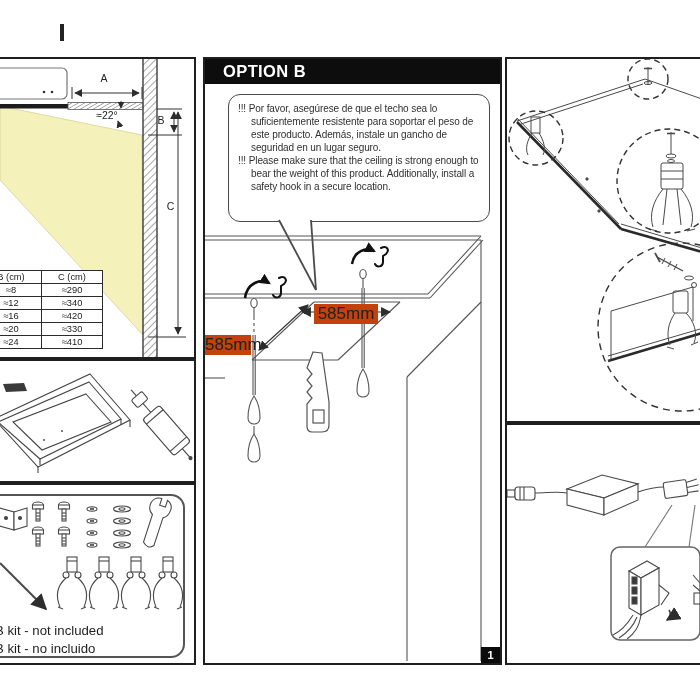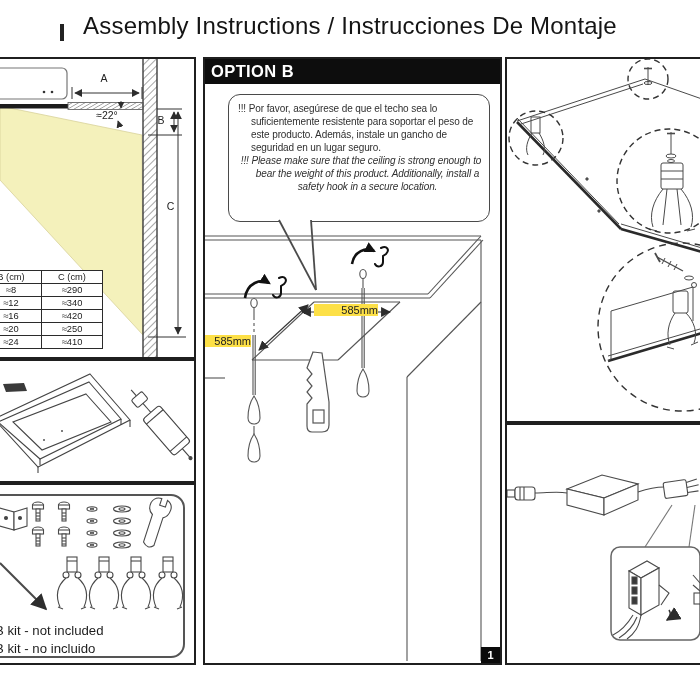--- a/index.html
+++ b/index.html
@@ -16,40 +16,39 @@
   .box-r1{left:505px;top:57px;width:195px;height:366px;border-right:none;}
   .box-r2{left:505px;top:423px;width:195px;height:242px;border-right:none;}
   svg{position:absolute;left:0;top:0;pointer-events:none;}
   .lbl{position:absolute;font-size:10.5px;color:#222;text-align:center;}
   .dim-table{position:absolute;left:-20px;top:211px;width:120px;border-collapse:collapse;
              table-layout:fixed;font-size:9.3px;color:#222;background:#fff;}
   .dim-table td,.dim-table th{border:1.5px solid #2b2b2b;height:12px;text-align:center;
              font-weight:normal;padding:0;}
   .optionb-bar{position:absolute;left:0;top:0;width:100%;height:25px;background:#0d0d0d;
                color:#fff;font-weight:bold;font-size:16.5px;line-height:25px;
-               padding-left:6px;box-sizing:border-box;letter-spacing:.4px;z-index:1;}
+               padding-left:18px;box-sizing:border-box;letter-spacing:.4px;z-index:1;}
   .bubble{position:absolute;left:23px;top:35px;width:262px;height:128px;box-sizing:border-box;
           border:1.8px solid #4a4a4a;border-radius:12px;padding:7px 5px 4px 9px;
           font-size:10px;line-height:13px;color:#303030;z-index:2;background:#fff;}
   .bubble p{margin:0;text-indent:-13px;padding-left:13px;letter-spacing:-0.1px;}
-  .bubble .en{font-style:italic;text-align:center;}
+  .bubble .en{}
   .mid-art{z-index:3;}
-  .dim585{position:absolute;font-size:11px;color:#222;text-align:right;background:#fde047;z-index:4;}
+  .dim585{position:absolute;font-size:17px;color:#222;text-align:center;background:#c2410c;z-index:4;}
   .page-badge{position:absolute;right:0;bottom:0;width:19px;height:16px;background:#0b0b0b;
               color:#fff;font-size:11px;font-weight:bold;text-align:center;line-height:16px;z-index:5;}
   .kit-inner{position:absolute;left:-16px;top:9px;width:201px;height:164px;box-sizing:border-box;
              border:2px solid #555;border-radius:14px;background:#fff;}
   .kit-note{position:absolute;left:-5px;font-size:13.2px;color:#1d1d1d;white-space:nowrap;z-index:2;}
 </style>
 </head>
 <body>
 
 <div class="page">
 
-  <div class="title">Assembly Instructions / Instrucciones De Montaje</div>
   <div class="edge-mark"></div>
 
   <div class="box box-l1">
     <svg width="196" height="302" viewBox="0 0 196 302">
       <defs>
         <marker id="mA" viewBox="0 0 10 10" refX="9" refY="5" markerWidth="8" markerHeight="8" orient="auto-start-reverse">
           <path d="M0 0 L10 5 L0 10 z" fill="#2d2d2d"></path>
         </marker>
         <pattern id="hatchW" width="5" height="5" patternUnits="userSpaceOnUse" patternTransform="rotate(45)">
           <line x1="0" y1="0" x2="0" y2="5" stroke="#8a8a8a" stroke-width="1.5"></line>
@@ -103,21 +102,21 @@
       <tr>
             <td>≈12</td>
             <td>≈340</td>
           </tr>
       <tr>
             <td>≈16</td>
             <td>≈420</td>
           </tr>
       <tr>
             <td>≈20</td>
-            <td>≈250</td>
+            <td>≈330</td>
           </tr>
       <tr>
             <td>≈24</td>
             <td>≈410</td>
           </tr>
     </tbody>
       </table>
   </div>
 
   <div class="box box-l2">

